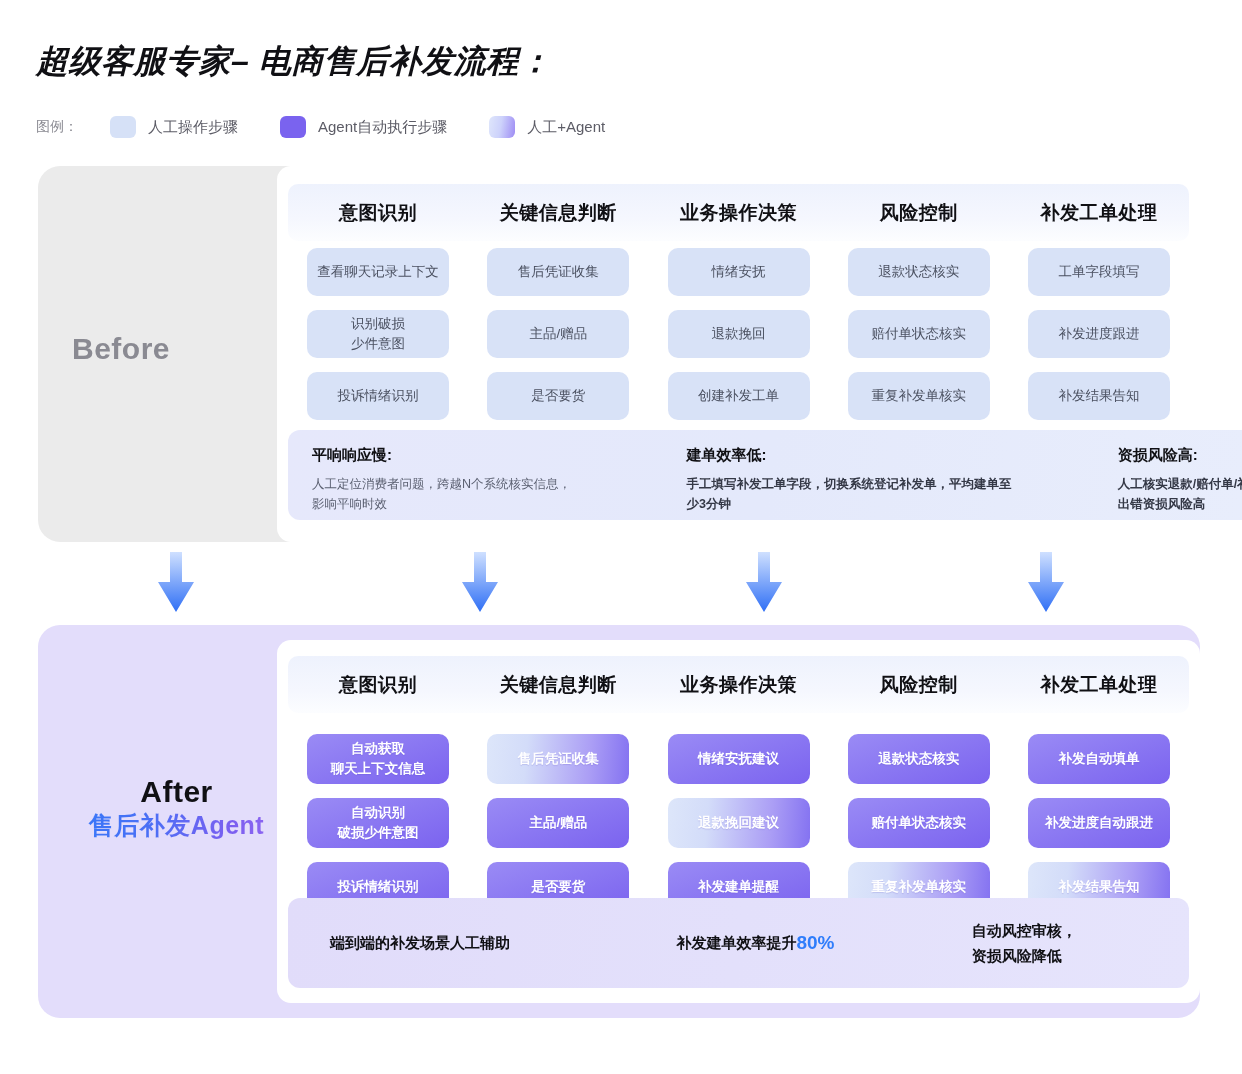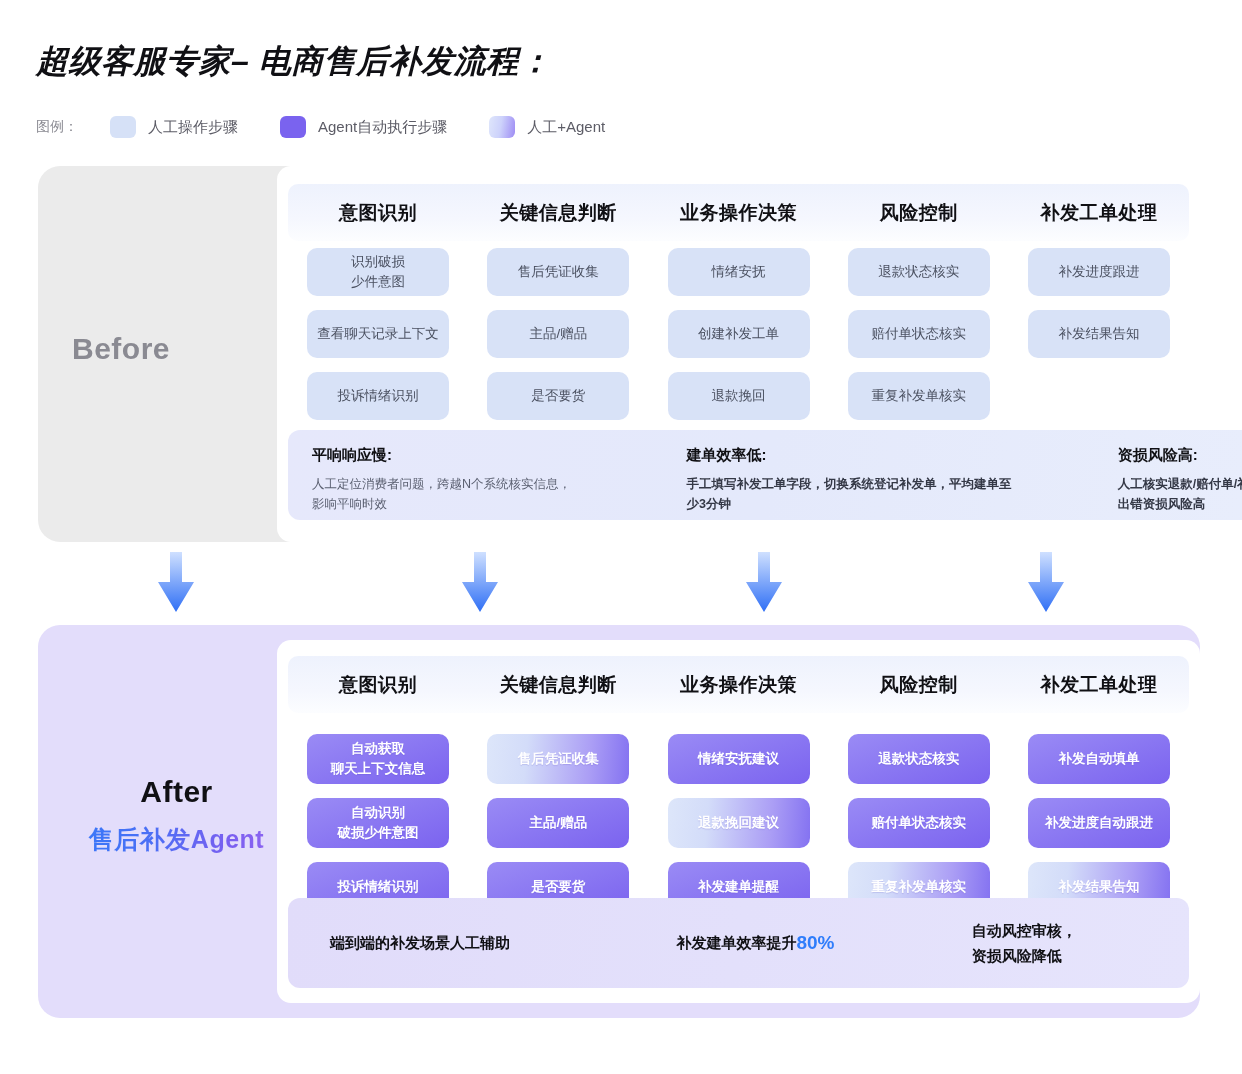--- a/index.html
+++ b/index.html
@@ -34,21 +34,21 @@
   .panel-before{left:38px;top:166px;width:1162px;height:376px;background:#ebebeb;}
   .panel-after{left:38px;top:625px;width:1162px;height:393px;background:#e3ddfb;}
 
   .side-label{
     position:absolute;left:0;width:242px;text-align:center;
   }
   .side-before{top:332px;font-size:30px;font-weight:bold;color:#8a8a92;letter-spacing:0.5px;}
   .side-after-wrap{position:absolute;left:38px;top:775px;width:277px;text-align:center;}
   .side-after{font-size:30px;font-weight:bold;color:#101014;letter-spacing:0.5px;}
   .side-after-sub{
-    margin-top:14px;font-size:25px;font-weight:bold;letter-spacing:0.5px;
+    margin-top:0;font-size:25px;font-weight:bold;letter-spacing:0.5px;
     background:linear-gradient(92deg,#2f7dfb 0%,#4a6ff5 40%,#7b5ff0 70%,#a46cf2 100%);
     -webkit-background-clip:text;background-clip:text;
     -webkit-text-fill-color:transparent;color:#6a6af0;
   }
 
   
   .inner{position:absolute;background:#ffffff;border-radius:14px;}
   .inner-before{left:277px;top:166px;width:923px;height:376px;}
   .inner-after{left:277px;top:640px;width:923px;height:363px;}
 
@@ -151,40 +151,41 @@
       </div>
       <div class="col">
         <div class="col-head">风险控制</div>
       </div>
       <div class="col">
         <div class="col-head">补发工单处理</div>
       </div>
     </div>
   <div class="cards cards-before" id="before-cards">
       <div class="cardcol">
+        <div class="card card-before">查看聊天记录上下文</div>
         <div class="card card-before">识别破损<br>少件意图</div>
-        <div class="card card-before">查看聊天记录上下文</div>
         <div class="card card-before">投诉情绪识别</div>
       </div>
       <div class="cardcol">
         <div class="card card-before">售后凭证收集</div>
         <div class="card card-before">主品/赠品</div>
         <div class="card card-before">是否要货</div>
       </div>
       <div class="cardcol">
         <div class="card card-before">情绪安抚</div>
+        <div class="card card-before">退款挽回</div>
         <div class="card card-before">创建补发工单</div>
-        <div class="card card-before">退款挽回</div>
       </div>
       <div class="cardcol">
         <div class="card card-before">退款状态核实</div>
         <div class="card card-before">赔付单状态核实</div>
         <div class="card card-before">重复补发单核实</div>
       </div>
       <div class="cardcol">
+        <div class="card card-before">工单字段填写</div>
         <div class="card card-before">补发进度跟进</div>
         <div class="card card-before">补发结果告知</div>
       </div>
     </div>
   <div class="summary sum-before" id="before-summary">
       <div class="sum-cell" style="width: 36%; padding: 16px 0px 0px 24px;">
         <div class="sum-title">平响响应慢:</div>
         <div class="sum-body light">人工定位消费者问题，跨越N个系统核实信息，<br>影响平响时效</div>
       </div>
       <div class="sum-cell" style="width: 40%; padding: 16px 0px 0px 14px;">

